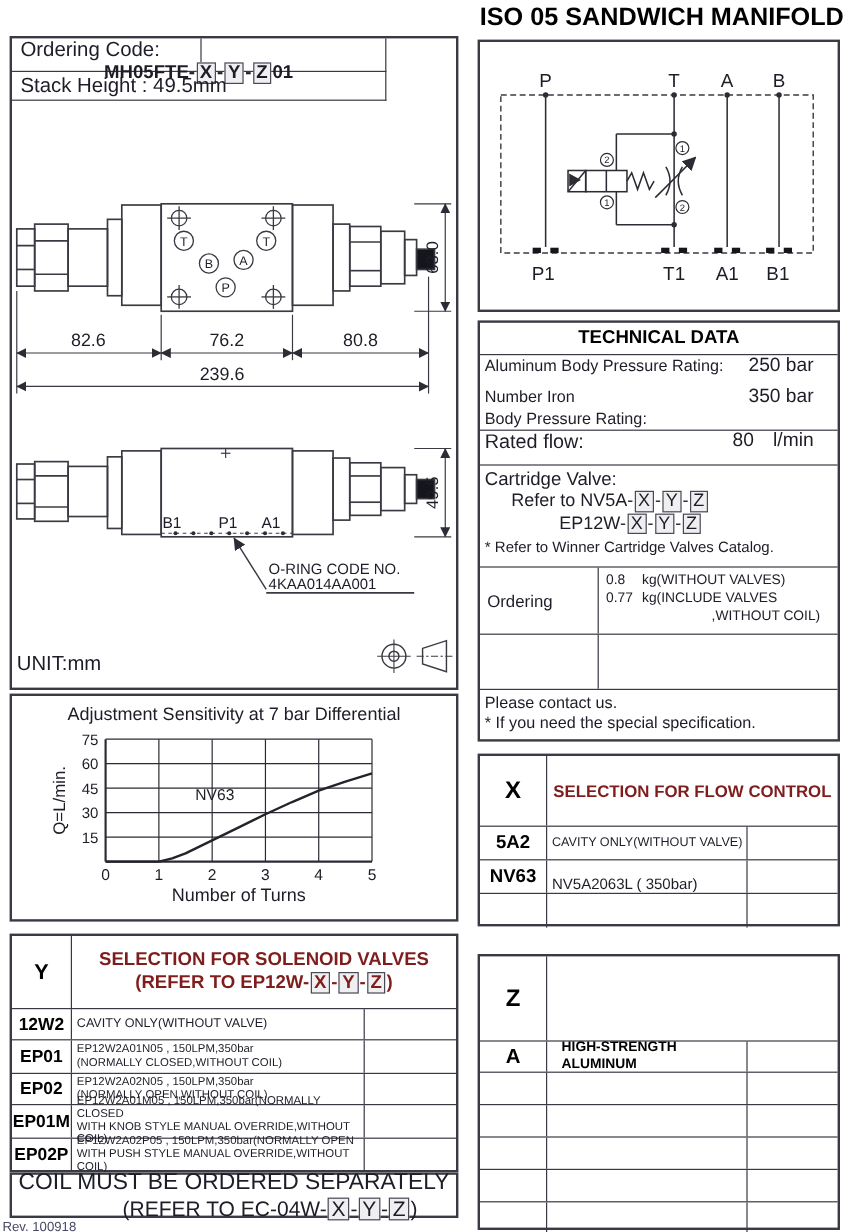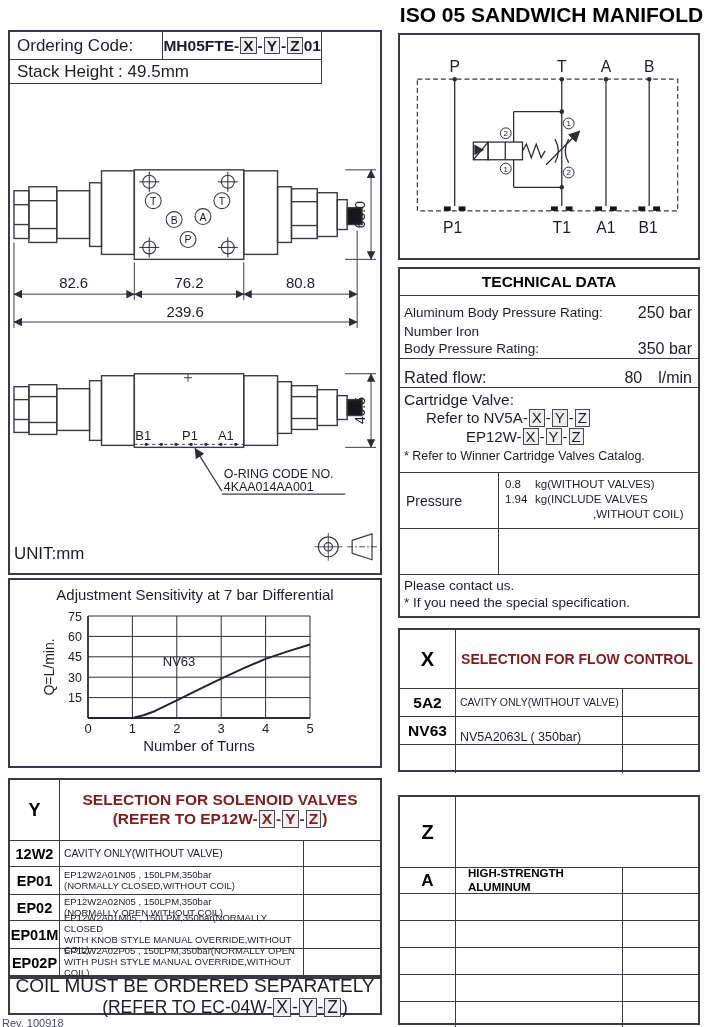--- a/index.html
+++ b/index.html
@@ -5,31 +5,31 @@
   html,body{margin:0;padding:0;background:#ffffff;}
   .page{position:relative;width:705px;height:1027px;background:#ffffff;overflow:hidden;
         font-family:"Liberation Sans",sans-serif;color:#1d1d28;}
   .box{position:absolute;border:2px solid #3a3a44;background:#fff;box-sizing:border-box;}
   .bb{border-bottom:1.5px solid #3a3a44;}
   .cen{display:flex;align-items:center;justify-content:center;}
   .xyz-box{display:inline-block;border:1.5px solid #4a4a55;background:#efeff2;
            padding:0 2px;margin:0 1px;line-height:1.02;}
   
   .ord-block{position:absolute;left:0;top:0;width:312px;}
-  .ord-r1{display:flex;height:27px;border-bottom:1.5px solid #3a3a44;border-right:1.5px solid #3a3a44;}
+  .ord-r1{display:flex;height:27px;border-bottom:1.5px solid #3a3a44;border-right:1.5px solid #3a3a44;flex-direction:column;}
   .ord-label{width:150px;border-right:1.5px solid #3a3a44;display:flex;align-items:center;padding-left:7px;font-size:17px;}
   .ord-code{flex:1;display:flex;align-items:center;justify-content:center;font-weight:bold;font-size:15.5px;}
   .ord-r2{height:23px;border-bottom:1.5px solid #3a3a44;border-right:1.5px solid #3a3a44;
           display:flex;align-items:center;padding-left:7px;font-size:17px;}
   
   .title{position:absolute;left:398px;top:0;width:307px;height:30px;display:flex;align-items:center;
          justify-content:center;font-weight:bold;font-size:21px;color:#000;letter-spacing:0px;}
   
   .td-h{height:26px;font-weight:bold;font-size:15.5px;color:#000;}
-  .td-row{display:flex;align-items:flex-end;padding:0 6px 0 4px;}
+  .td-row{display:flex;align-items:flex-start;padding:0 20px 0 4px;}
   .td-lab{font-size:13.5px;flex:1;line-height:1.3;}
   .td-val{font-size:16px;text-align:right;white-space:nowrap;}
   .td-flow-lab{font-size:16.5px;flex:1;}
   .td-unit{margin-left:16px;}
   .td-cart{padding:2px 4px;line-height:1.25;}
   .td-cart .t1{font-size:15.5px;}
   .td-cart .t2{font-size:15px;padding-left:22px;}
   .td-cart .t3{font-size:15px;padding-left:62px;}
   .td-cart .t4{font-size:12.5px;padding-top:2px;}
   .wt-row{display:flex;}
@@ -328,24 +328,24 @@
         <span>80</span><span class="td-unit">l/min</span>
       </div>
     </div>
     <div class="td-cart bb" style="height:80px;">
       <div class="t1">Cartridge Valve:</div>
       <div class="t2">Refer to NV5A-<span class="xyz-box">X</span>-<span class="xyz-box">Y</span>-<span class="xyz-box">Z</span></div>
       <div class="t3">EP12W-<span class="xyz-box">X</span>-<span class="xyz-box">Y</span>-<span class="xyz-box">Z</span></div>
       <div class="t4">* Refer to Winner Cartridge Valves Catalog.</div>
     </div>
     <div class="wt-row bb" style="height:55px;">
-      <div class="wt-mat">Pressure</div>
+      <div class="wt-mat">Ordering</div>
       <div class="wt-val">
         <div><span class="wnum">0.8</span><span>kg(WITHOUT VALVES)</span></div>
-        <div><span class="wnum">1.94</span><span>kg(INCLUDE VALVES</span></div>
+        <div><span class="wnum">0.77</span><span>kg(INCLUDE VALVES</span></div>
         <div class="wt-l3">,WITHOUT COIL)</div>
       </div>
     </div>
     <div class="wt-row bb" style="height:45px;">
       <div class="wt-mat"></div>
       <div class="wt-val"></div>
     </div>
     <div class="td-note" style="flex:1;">
       <div>Please contact us.</div>
       <div>* If you need the special specification.</div>

